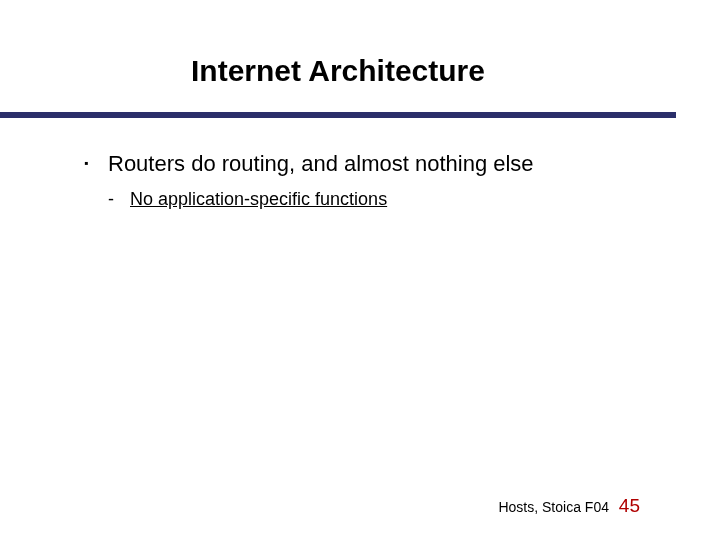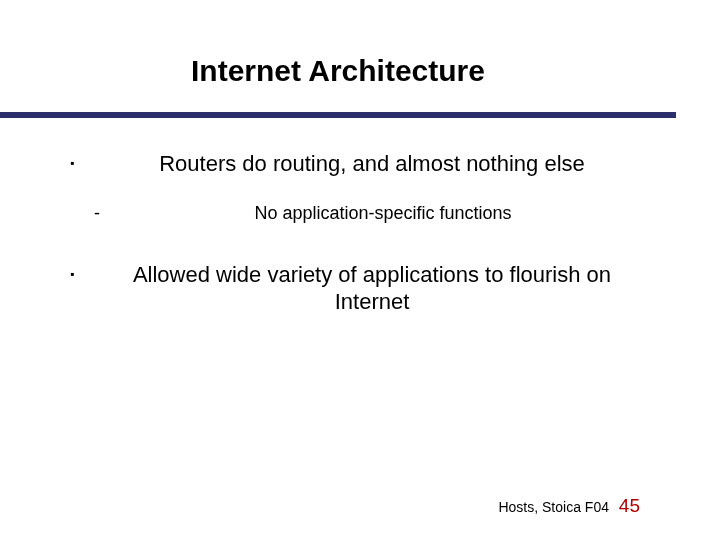--- a/index.html
+++ b/index.html
@@ -1,24 +1,24 @@
 <!DOCTYPE html>
 <html><head>
 <meta charset="utf-8">
 <style>
   * { margin: 0; padding: 0; box-sizing: border-box; }
   html, body { width: 721px; height: 541px; background: #fff; font-family: Arial, Helvetica, sans-serif; color: #000; }
   .slide { position: relative; width: 676px; height: 541px; }
   .title { position: absolute; top: 54px; left: 0; width: 100%; text-align: center; font-size: 30px; font-weight: bold; }
   .rule { position: absolute; top: 112px; left: 0; width: 100%; height: 6px; background: #2b2f6a; }
-  .content { position: absolute; top: 150px; left: 70px; width: 580px; text-align: center; }
+  .content { position: absolute; top: 150px; left: 84px; width: 580px; }
   ul.bullets { list-style: none; }
   ul.bullets > li { position: relative; padding-left: 24px; font-size: 22px; line-height: 1.25; margin-bottom: 36px; }
   ul.bullets > li::before { content: "\25AA"; position: absolute; left: 0; top: 6px; font-size: 12px; color: #000; }
-  ul.sub { list-style: none; margin-top: 24px; }
+  ul.sub { list-style: none; margin-top: 10px; text-decoration: underline; }
   ul.sub > li { position: relative; padding-left: 22px; font-size: 18px; line-height: 1.3; }
   ul.sub > li::before { content: "-"; position: absolute; left: 0; top: 0; font-size: 18px; color: #000; }
   .footer { position: absolute; bottom: 24px; right: 36px; font-size: 14px; }
   .pagenum { color: #b00000; font-size: 19px; margin-left: 6px; text-align: right; }
 </style>
 </head>
 <body>
 
 <div class="slide">
   <div class="title">Internet Architecture</div>
@@ -26,22 +26,19 @@
   <div class="content">
     <ul class="bullets">
       <li>
         <span>Routers do routing, and almost nothing else</span>
         <ul class="sub">
           <li>
             <span>No application-specific functions</span>
           </li>
         </ul>
       </li>
-      <li>
-        <span>Allowed wide variety of applications to flourish on Internet</span>
-      </li>
     </ul>
   </div>
   <div class="footer">
     <span>Hosts, Stoica F04</span>
     <span class="pagenum">45</span>
   </div>
 </div>
 
 </body></html>

